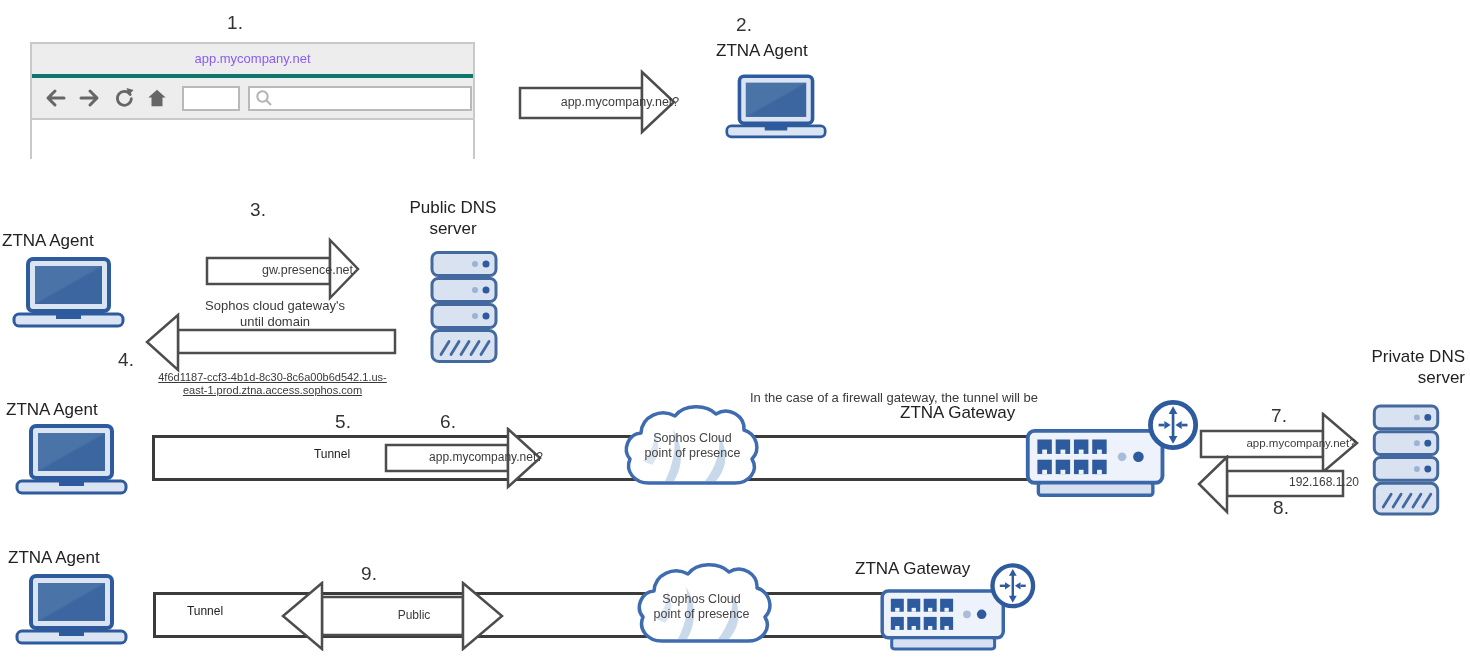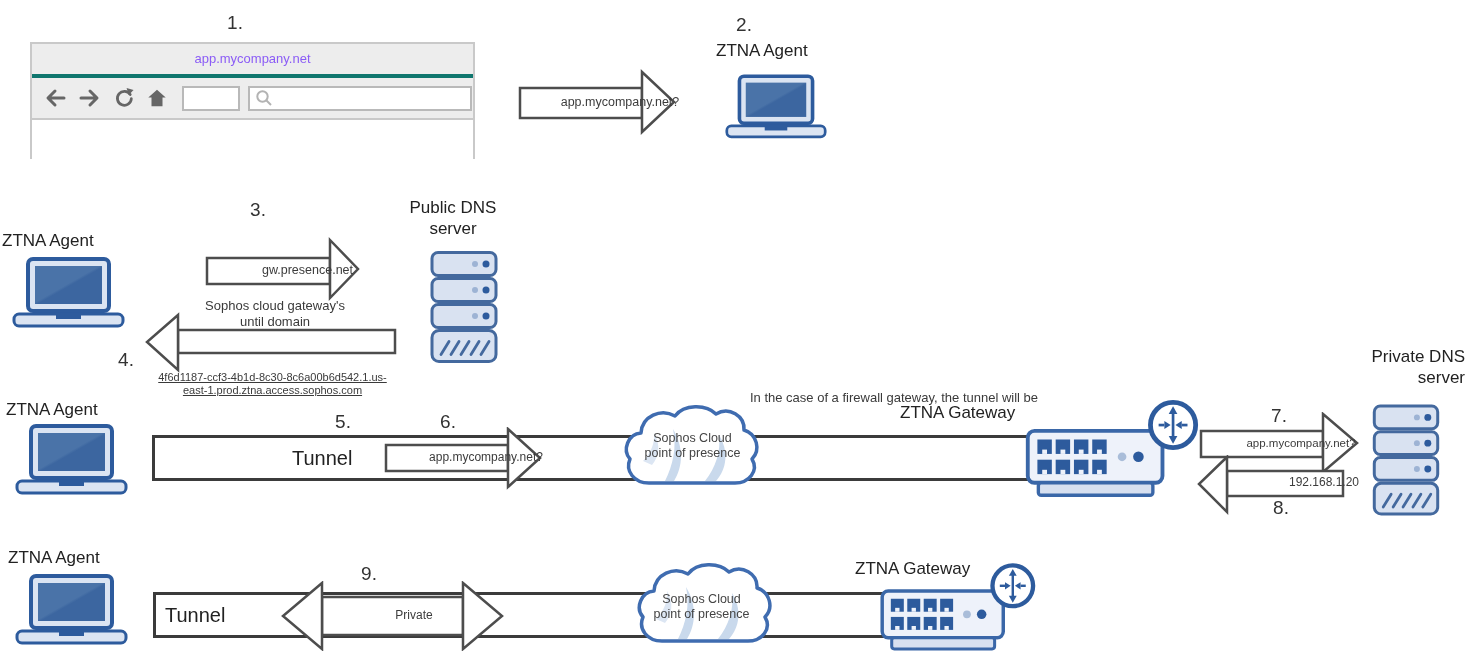--- a/index.html
+++ b/index.html
@@ -7,21 +7,21 @@
          font-family:"Liberation Sans","DejaVu Sans",sans-serif;color:#3c3c3c;}
   .abs{position:absolute;}
   .step{font-size:19px;color:#333;text-align:center;}
   .node-lbl{font-size:17px;color:#222;white-space:nowrap;}
   .node-lbl2{font-size:17px;color:#222;text-align:center;line-height:21px;}
   .arr-lbl{font-size:12.5px;color:#3c3c3c;text-align:center;white-space:nowrap;padding-left:39px;}
   .small-lbl{font-size:13px;color:#3a3a3a;text-align:center;line-height:16px;}
   .tiny-lbl{font-size:11px;color:#3a3a3a;text-align:center;line-height:13px;}
   .cloud-lbl{font-size:12.5px;color:#444;text-align:center;line-height:14.5px;}
   .tunnel{border:3px solid #3b3b3b;background:#fff;box-sizing:border-box;}
-  .tunnel-txt{font-size:20px;color:#222;text-align:left;}
+  .tunnel-txt{font-size:12px;color:#222;text-align:center;}
   
   .bwin{border:2px solid #c9c9c9;background:#fff;box-sizing:border-box;}
   .btitle{height:30px;background:#ededed;border-bottom:4px solid #0f766e;
           line-height:30px;text-align:center;font-size:13px;color:#8b5cf6;}
   .btools{height:40px;background:#ededed;border-bottom:2px solid #c9c9c9;
           display:flex;align-items:center;}
   .bicon{margin-left:11px;flex:0 0 auto;display:block;}
   .binput{height:25px;background:#fff;border:2px solid #b9b9b9;box-sizing:border-box;}
 </style>
 </head>
@@ -271,21 +271,21 @@
   <div class="abs tunnel-txt" style="left:165px;top:604px;width:80px;">Tunnel</div>
 
   <div class="abs step" style="left:349px;top:563px;width:40px;">9.</div>
   <svg class="abs" style="left:281px;top:581px;" width="224" height="70">
     <g fill="#fff" stroke="#4d4d4d" stroke-width="2.5">
       <rect x="41" y="16" width="141" height="38"></rect>
       <polygon points="41,2 2,35 41,68"></polygon>
       <polygon points="182,2 221,35 182,68"></polygon>
     </g>
   </svg>
-  <div class="abs arr-lbl" style="left:305px;top:608px;width:140px;font-size:12px;">Private</div>
+  <div class="abs arr-lbl" style="left:305px;top:608px;width:140px;font-size:12px;">Public</div>
 
   <svg class="abs" style="left:634px;top:561px;" width="140" height="84">
       <use href="#sym-cloud"></use>
     </svg>
   <div class="abs cloud-lbl" style="left:629px;top:592px;width:145px;">
     <div>Sophos Cloud</div>
     <div>point of presence</div>
   </div>
 
   <div class="abs node-lbl" style="left:855px;top:559px;width:140px;">ZTNA Gateway</div>

